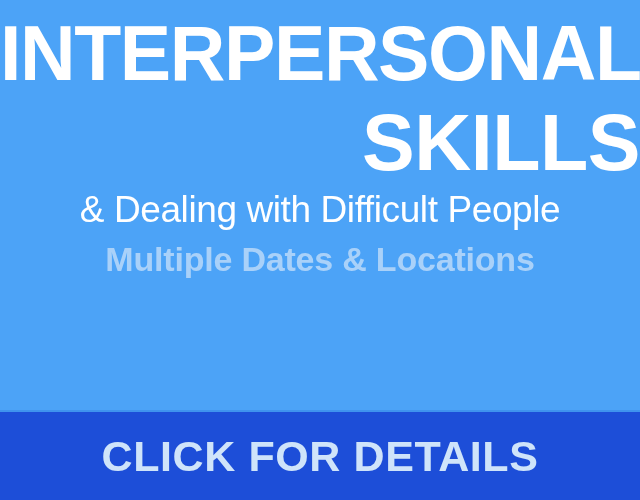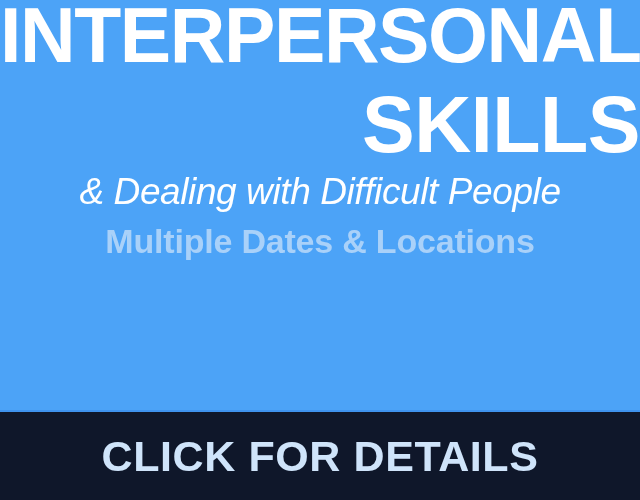--- a/index.html
+++ b/index.html
@@ -24,20 +24,21 @@
     box-sizing: border-box;
   }
 
   
   .content {
     flex: 1 1 auto;
     display: flex;
     flex-direction: column;
     align-items: center;
     justify-content: flex-start;
+    padding-top: 18px;
     box-sizing: border-box;
   }
 
   .headline-1,
   .headline-2 {
     color: #ffffff;
     font-weight: 700;
     font-size: 79px;
     line-height: 0.93;
     letter-spacing: -0.5px;
@@ -59,21 +60,20 @@
   .subtitle {
     color: #ffffff;
     font-weight: 400;
     font-size: 37px;
     line-height: 1.05;
     letter-spacing: -0.4px;
     text-align: center;
     white-space: nowrap;
     width: 100%;
     margin-top: 12px;
-    font-style: italic;
   }
 
   .detail-line {
     color: #a9d1f9;
     font-weight: 400;
     font-size: 34px;
     line-height: 1.12;
     letter-spacing: -0.2px;
     text-align: center;
     white-space: nowrap;
@@ -97,21 +97,21 @@
     text-align: center;
     white-space: nowrap;
     width: 100%;
     margin-top: 22px;
   }
 
   
   .cta-bar {
     flex: 0 0 auto;
     height: 88px;
-    background: #0f172a;
+    background: #1d4ed8;
     display: flex;
     align-items: center;
     justify-content: center;
     cursor: pointer;
     border-top: 2px solid #3f93ee;
   }
 
   .cta-text {
     color: #cfe4fa;
     font-weight: 700;

